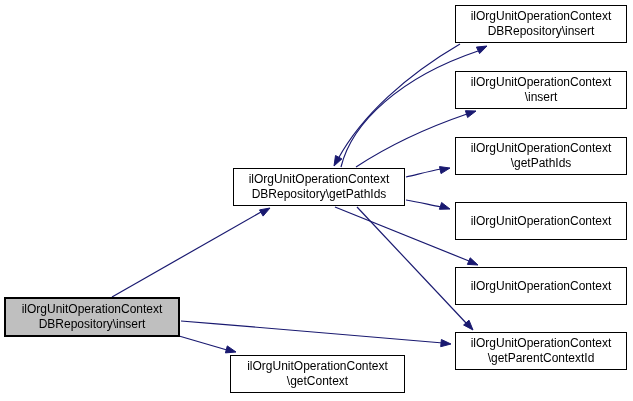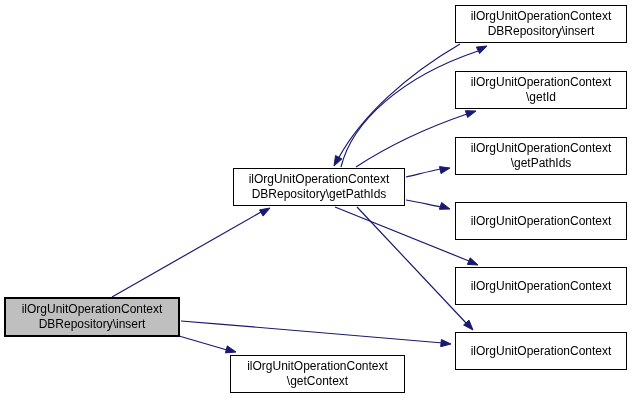--- a/index.html
+++ b/index.html
@@ -72,29 +72,30 @@
       <div class="node" style="left: 230px; top: 355px; width: 175px; height: 38px; background: rgb(255, 255, 255); border-color: rgb(0, 0, 0);">
         <span>ilOrgUnitOperationContext</span>
         <span>\getContext</span>
       </div>
       <div class="node" style="left: 455px; top: 5px; width: 172px; height: 38px; background: rgb(255, 255, 255); border-color: rgb(0, 0, 0);">
         <span>ilOrgUnitOperationContext</span>
         <span>DBRepository\insert</span>
       </div>
       <div class="node" style="left: 455px; top: 71px; width: 172px; height: 38px; background: rgb(255, 255, 255); border-color: rgb(0, 0, 0);">
         <span>ilOrgUnitOperationContext</span>
-        <span>\getId</span>
+        <span>\insert</span>
       </div>
       <div class="node" style="left: 455px; top: 137px; width: 172px; height: 38px; background: rgb(255, 255, 255); border-color: rgb(0, 0, 0);">
         <span>ilOrgUnitOperationContext</span>
         <span>\getPathIds</span>
       </div>
       <div class="node" style="left: 455px; top: 202px; width: 172px; height: 38px; background: rgb(255, 255, 255); border-color: rgb(0, 0, 0);">
         <span>ilOrgUnitOperationContext</span>
       </div>
       <div class="node" style="left: 455px; top: 267px; width: 172px; height: 38px; background: rgb(255, 255, 255); border-color: rgb(0, 0, 0);">
         <span>ilOrgUnitOperationContext</span>
       </div>
       <div class="node" style="left: 455px; top: 332px; width: 172px; height: 38px; background: rgb(255, 255, 255); border-color: rgb(0, 0, 0);">
         <span>ilOrgUnitOperationContext</span>
+        <span>\getParentContextId</span>
       </div>
     </div>
 </div>
 
 </body></html>

